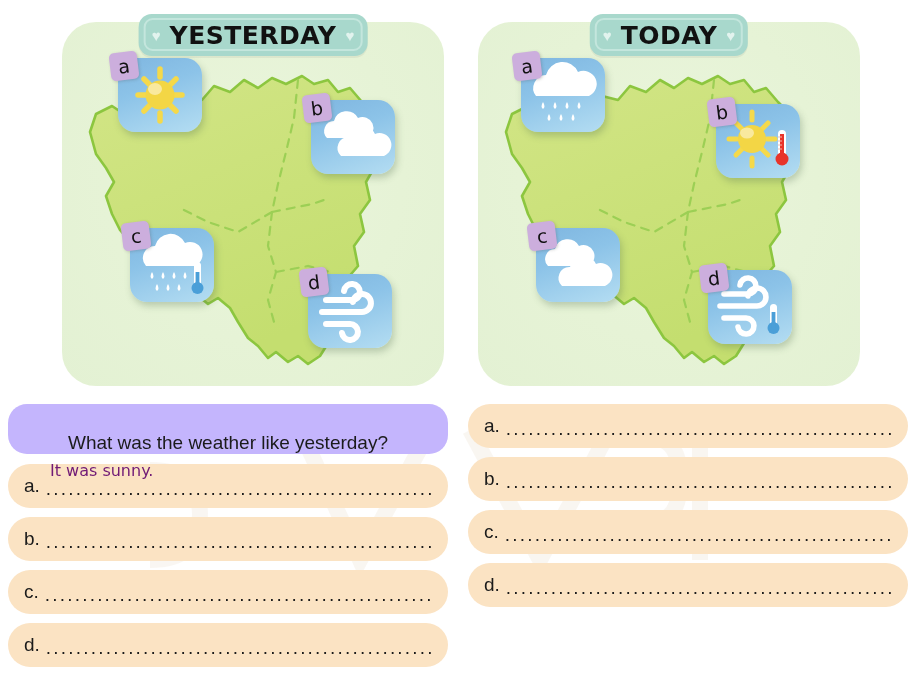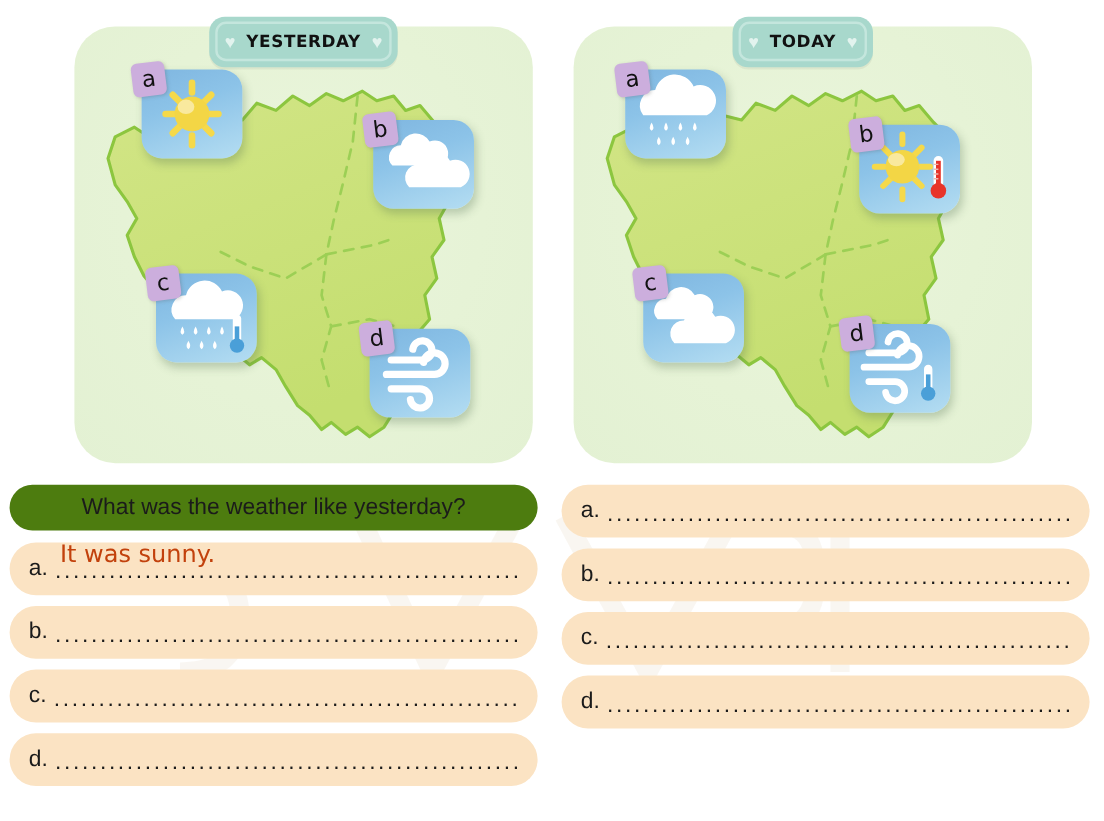--- a/index.html
+++ b/index.html
@@ -31,21 +31,21 @@
     z-index:5;
   }
   .badge .inner{
     position:absolute;left:5px;top:4px;right:5px;bottom:5px;
     border:2px solid #c4e6dd;border-radius:9px;pointer-events:none;
   }
   .badge .heart{color:#e2f3ee;font-size:15px;line-height:1;position:relative;z-index:2;}
   .badge .btxt{
     position:relative;z-index:2;
     font-family:"DejaVu Sans", sans-serif;
-    font-weight:bold;font-size:14px;letter-spacing:.5px;color:#111;
+    font-weight:bold;font-size:25px;letter-spacing:.5px;color:#111;
     white-space:nowrap;
   }
 
   
   .tile{position:absolute;width:92px;height:80px;z-index:4;}
   .tile .sq{
     position:absolute;left:8px;top:6px;width:84px;height:74px;
     border-radius:17px;
     background:linear-gradient(160deg,#7fb6e0 0%,#8cc3e8 40%,#b4ddf2 100%);
     box-shadow:2px 4px 7px rgba(80,110,80,.30);
@@ -62,40 +62,40 @@
     box-shadow:1px 1px 3px rgba(80,80,80,.25);
   }
 
   
   .qa{position:absolute;left:0;top:404px;width:920px;height:280px;z-index:2;}
   .col{position:absolute;top:0;width:440px;}
   .col.left{left:8px;}
   .col.right{left:468px;}
 
   .qbar{
-    height:38px;border-radius:19px;background:#4d7c0f;
-    display:flex;align-items:center;justify-content:center;
+    height:50px;border-radius:19px;background:#c4b5fd;
+    display:flex;align-items:flex-end;justify-content:center;
     margin-bottom:10px;
   }
   .qbar span{font-size:19px;color:#1b1b1b;}
 
   .arow{
     height:44px;border-radius:22px;background:#fbe3c3;
     display:flex;align-items:center;padding:0 16px;
     margin-bottom:9px;position:relative;overflow:hidden;
   }
   .arow .key{font-size:19px;color:#1b1b1b;margin-right:6px;flex:0 0 auto;}
   .dots{
     flex:1 1 auto;position:relative;height:22px;overflow:hidden;
     font-size:19px;color:#1b1b1b;letter-spacing:2.2px;white-space:nowrap;
     line-height:28px;
   }
   .ans{
     position:absolute;left:42px;top:-3px;
-    color:#c2410c;font-size:20px;letter-spacing:0;
+    color:#701a75;font-size:16px;letter-spacing:0;
     font-family:"DejaVu Sans", sans-serif;
     text-decoration:none;white-space:nowrap;z-index:3;
   }
 </style>
 </head>
 <body>
 
 <div class="wm">
   <svg viewBox="0 0 920 684" preserveAspectRatio="none">
     <g fill="none" stroke="#f3ece2" stroke-width="16" opacity="0.9">

